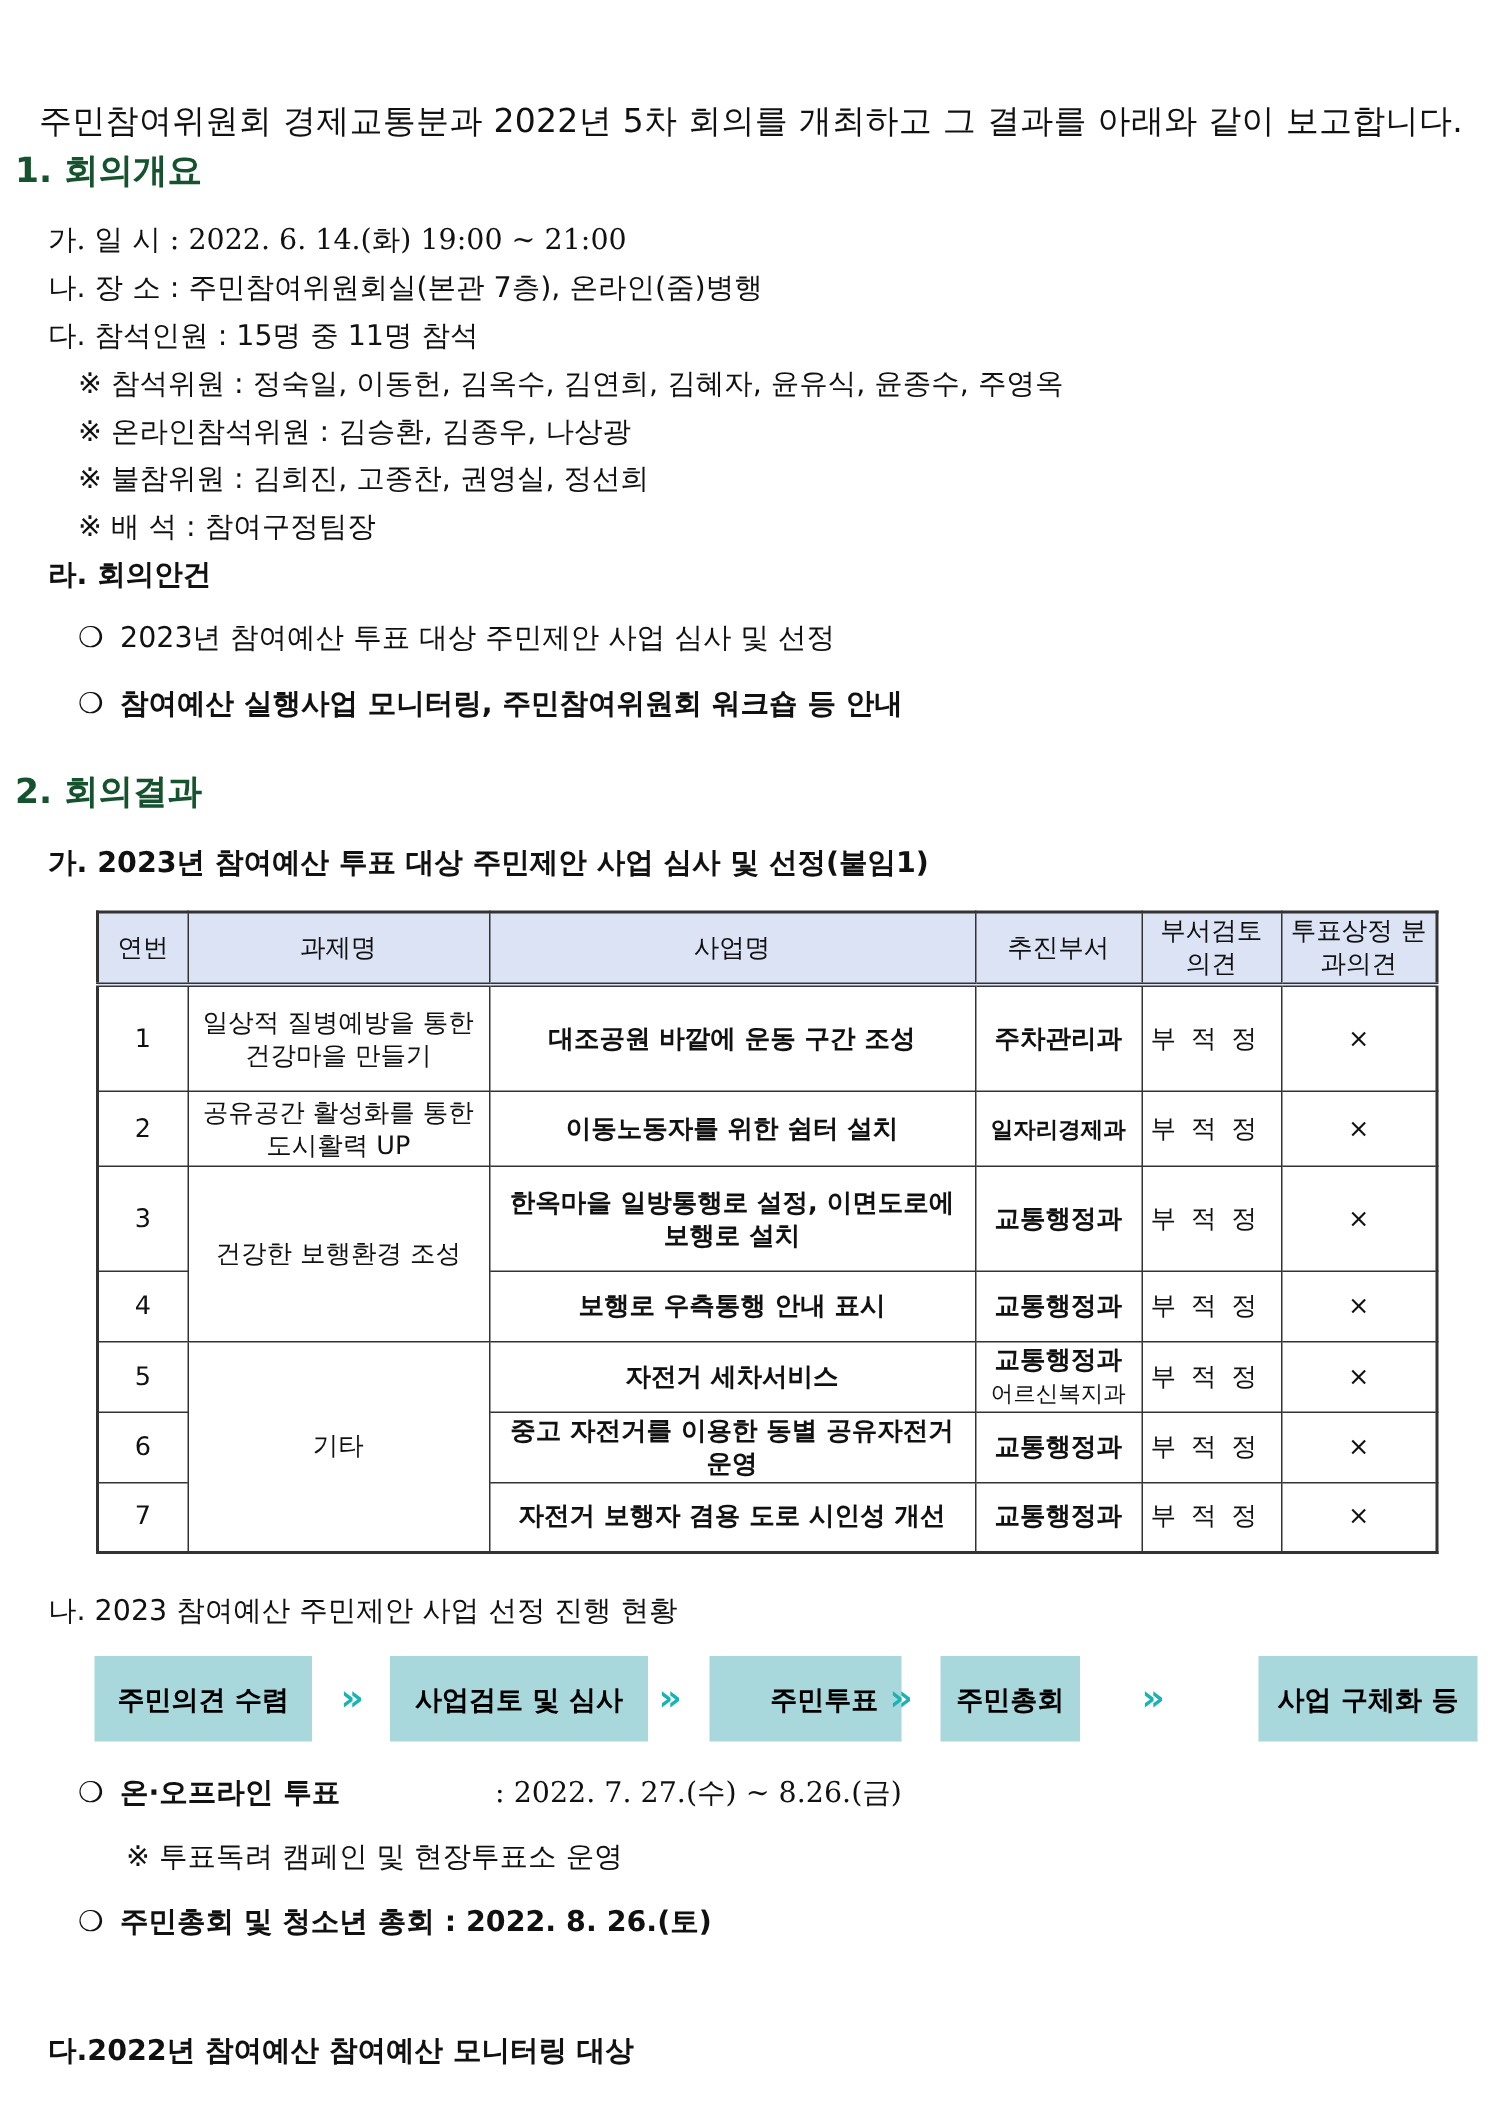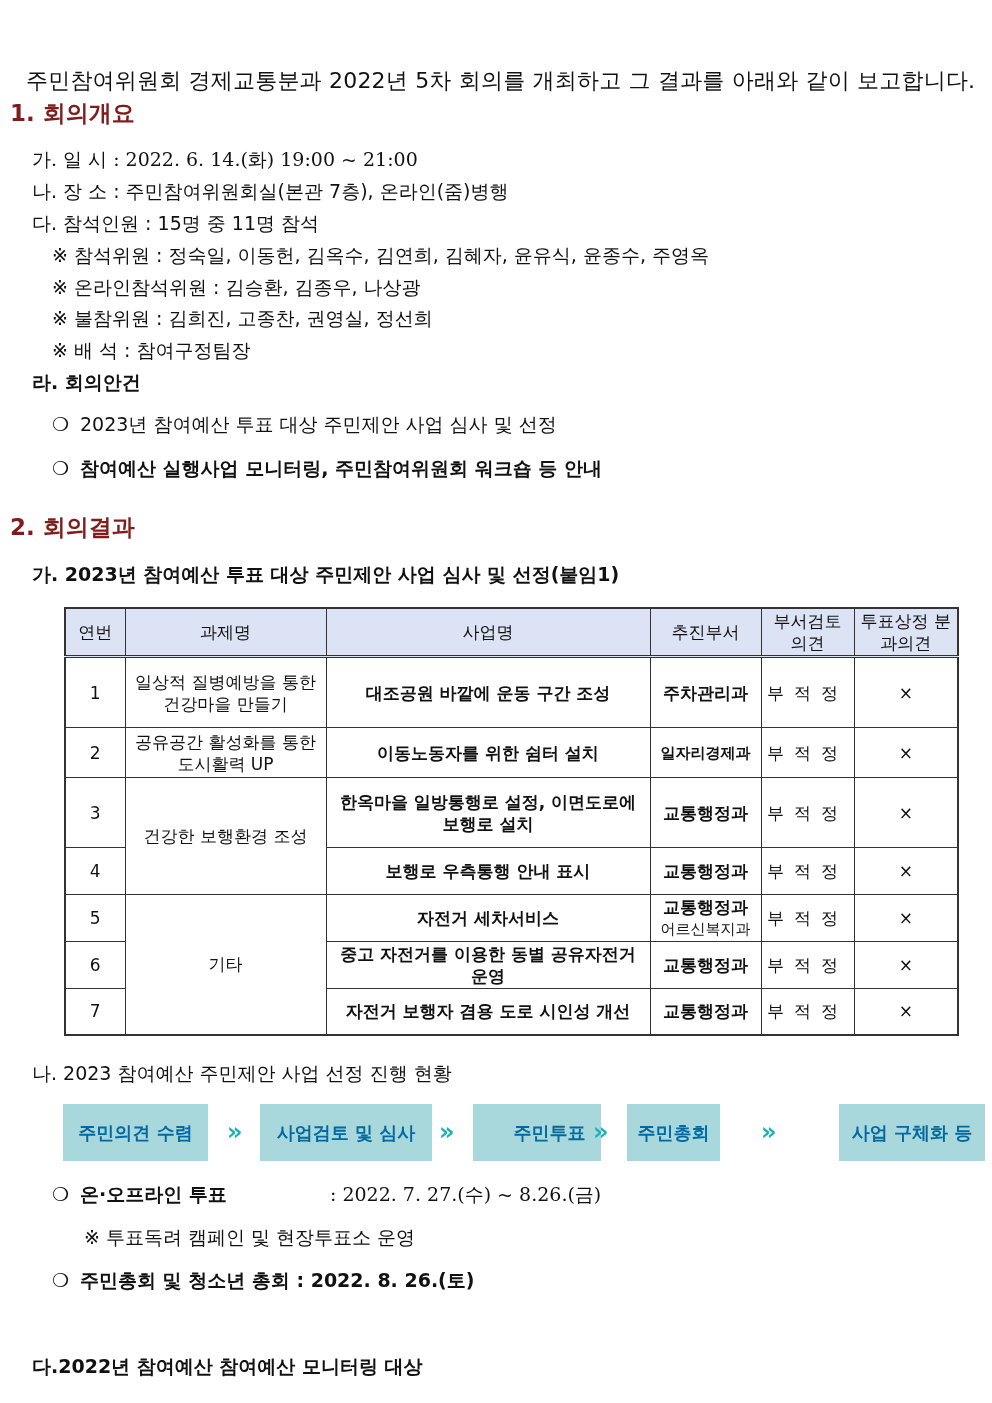--- a/index.html
+++ b/index.html
@@ -3,21 +3,21 @@
 <meta charset="utf-8">
 <style>
   html, body { margin: 0; padding: 0; background: #ffffff; }
   body {
     width: 992px; height: 1403px; position: relative; overflow: hidden;
     font-family: "DejaVu Sans", "Liberation Sans", sans-serif;
     color: #111;
   }
   .abs { position: absolute; white-space: nowrap; }
   .intro { left: 26px; top: 22px; font-size: 22px; letter-spacing: 0.2px; margin-top: 44px; }
-  .h1 { left: 10px; font-size: 23px; font-weight: bold; color: #7f1d1d; }
+  .h1 { left: 10px; font-size: 23px; font-weight: bold; color: #14532d; }
   .line { font-size: 19px; }
   .l1 { left: 32px; }
   .l2 { left: 52px; }
   .l3 { left: 84px; }
   .bullet { display: inline-block; width: 28px; }
   .serif { font-family: "DejaVu Serif", "Liberation Serif", serif; }
 
   table.t {
     position: absolute; left: 64px; top: 607px; width: 893px;
     border-collapse: collapse; font-size: 17px; table-layout: fixed;
@@ -31,21 +31,21 @@
     background: #dce3f5; font-weight: normal; height: 46px;
     border-bottom: 3px double #333;
   }
   table.t td.b { font-weight: bold; }
   table.t td.op { letter-spacing: 10px; }
   .small { font-size: 15px; font-weight: normal; display: block; }
 
   .flow { position: absolute; top: 1104px; left: 63px; height: 57px; }
   .step {
     position: absolute; top: 0; height: 57px; background: #a8d8dc;
-    color: #0369a1; font-weight: bold; font-size: 18px;
+    color: #000000; font-weight: bold; font-size: 18px;
     display: flex; align-items: center; justify-content: center;
   }
   .chev {
     position: absolute; top: 14px; color: #19b3b3; font-size: 24px; font-weight: bold;
   }
 </style>
 </head>
 <body>
 
 <div class="abs intro">주민참여위원회 경제교통분과 2022년 5차 회의를 개최하고 그 결과를 아래와 같이 보고합니다.</div>

